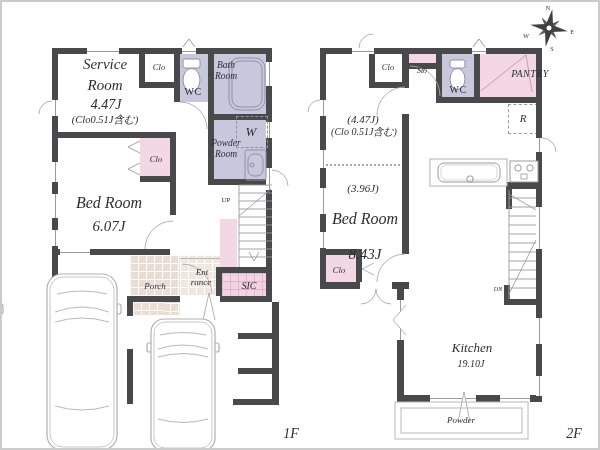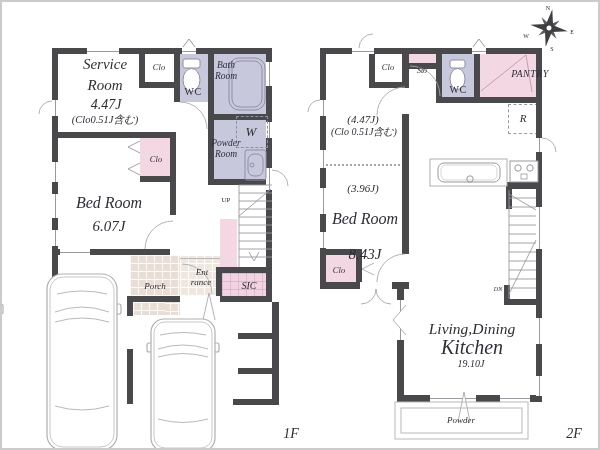--- a/index.html
+++ b/index.html
@@ -305,19 +305,18 @@
   <div class="lbl" style="left:456px;top:88px;font-size:10px;font-style:normal;letter-spacing:.5px;">WC</div>
   <div class="lbl" style="left:528px;top:72px;font-size:10px;letter-spacing:.5px;">PANTRY</div>
   <div class="lbl" style="left:521px;top:116px;font-size:11px;">R</div>
   <div class="lbl" style="left:361px;top:117px;font-size:11px;">(4.47J)</div>
   <div class="lbl" style="left:362px;top:130px;font-size:10px;">(Clo 0.51J含む)</div>
   <div class="lbl" style="left:361px;top:186px;font-size:11px;">(3.96J)</div>
   <div class="lbl" style="left:363px;top:217px;font-size:16px;">Bed Room</div>
   <div class="lbl" style="left:363px;top:252px;font-size:15px;">8.43J</div>
   <div class="lbl" style="left:337px;top:268px;font-size:8.5px;">Clo</div>
   <div class="lbl" style="left:496px;top:287px;font-size:6px;">DN</div>
-  <div class="lbl" style="left:470px;top:327px;font-size:15.5px;">Living,Dining</div>
-  <div class="lbl" style="left:470px;top:345px;font-size:20px;">Kitchen</div>
+  <div class="lbl" style="left:470px;top:345px;font-size:13px;">Kitchen</div>
   <div class="lbl" style="left:469px;top:362px;font-size:10px;">19.10J</div>
   <div class="lbl" style="left:459px;top:418px;font-size:9px;">Powder</div>
   <div class="lbl" style="left:572px;top:432px;font-size:14px;">2F</div>
 
 </div>
 
 </body></html>

